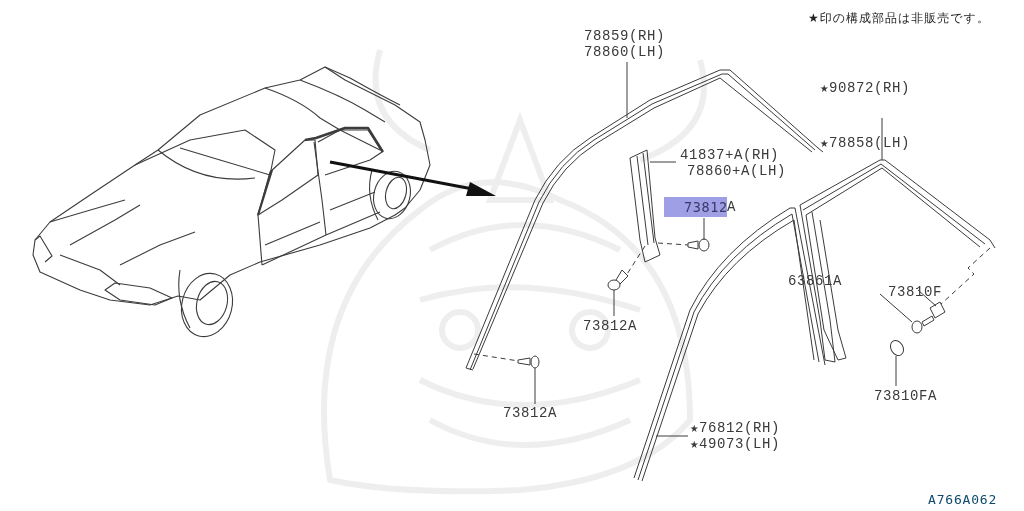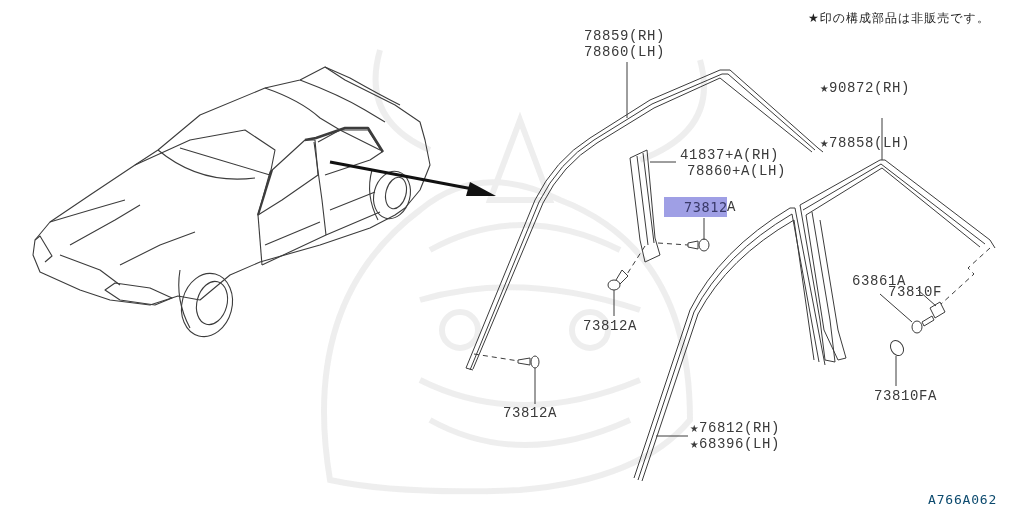--- a/index.html
+++ b/index.html
@@ -151,19 +151,19 @@
 <div class="lbl" style="left:680px; top:163px;margin-left:7px;">78860+A(LH)</div>
 
 <div class="hl" style="left:664px; top:197px; width:63px; height:20px;"></div>
 <div class="hl-text" style="left:674px; top:199px;margin-left:10px;">73812</div>
 <div class="lbl" style="left:727px; top:199px;">A</div>
 
 <div class="lbl" style="left:583px; top:318px;">73812A</div>
 <div class="lbl" style="left:503px; top:405px;">73812A</div>
 
 <div class="lbl" style="left:888px; top:244px;margin-top:40px;">73810F</div>
-<div class="lbl" style="left:852px; top:273px;">63861A</div>
+<div class="lbl" style="left:788px; top:273px;">63861A</div>
 <div class="lbl" style="left:874px; top:388px;">73810FA</div>
 
 <div class="lbl" style="left:690px; top:420px;">★76812(RH)</div>
-<div class="lbl" style="left:690px; top:436px;">★68396(LH)</div>
+<div class="lbl" style="left:690px; top:436px;">★49073(LH)</div>
 
 <div class="diagcode" style="left:928px; top:492px;">A766A062</div>
 
 </body></html>

